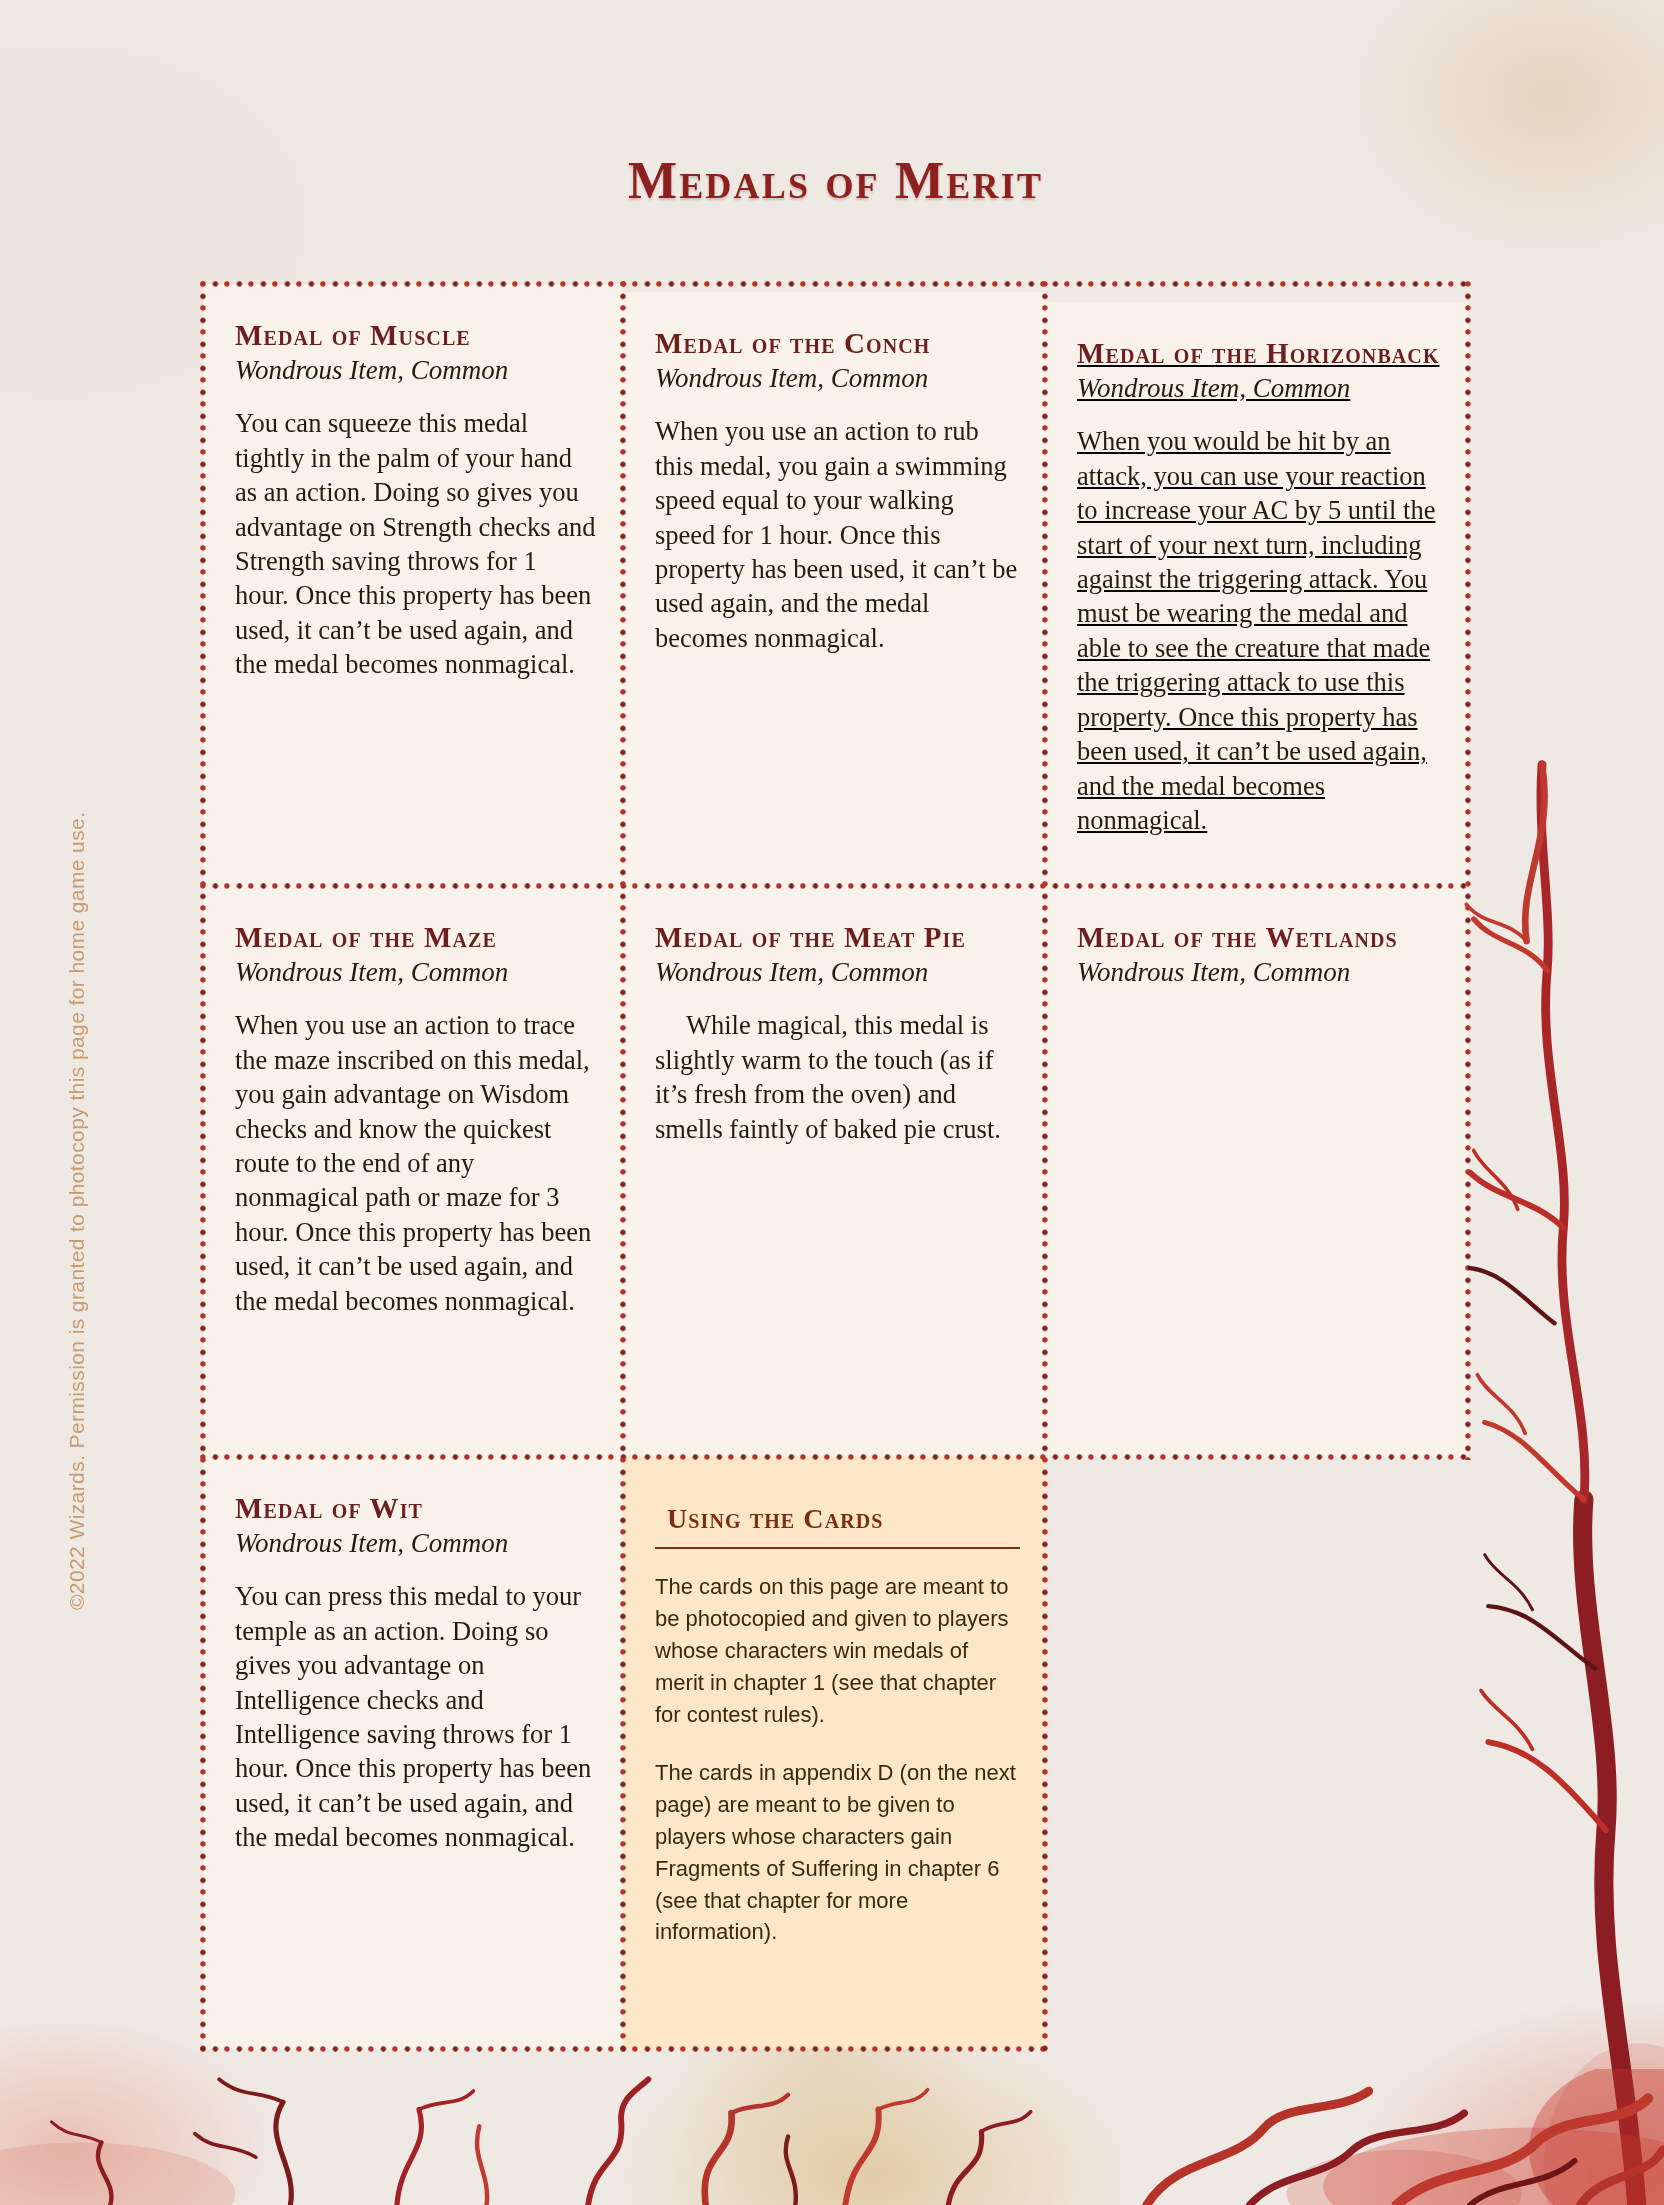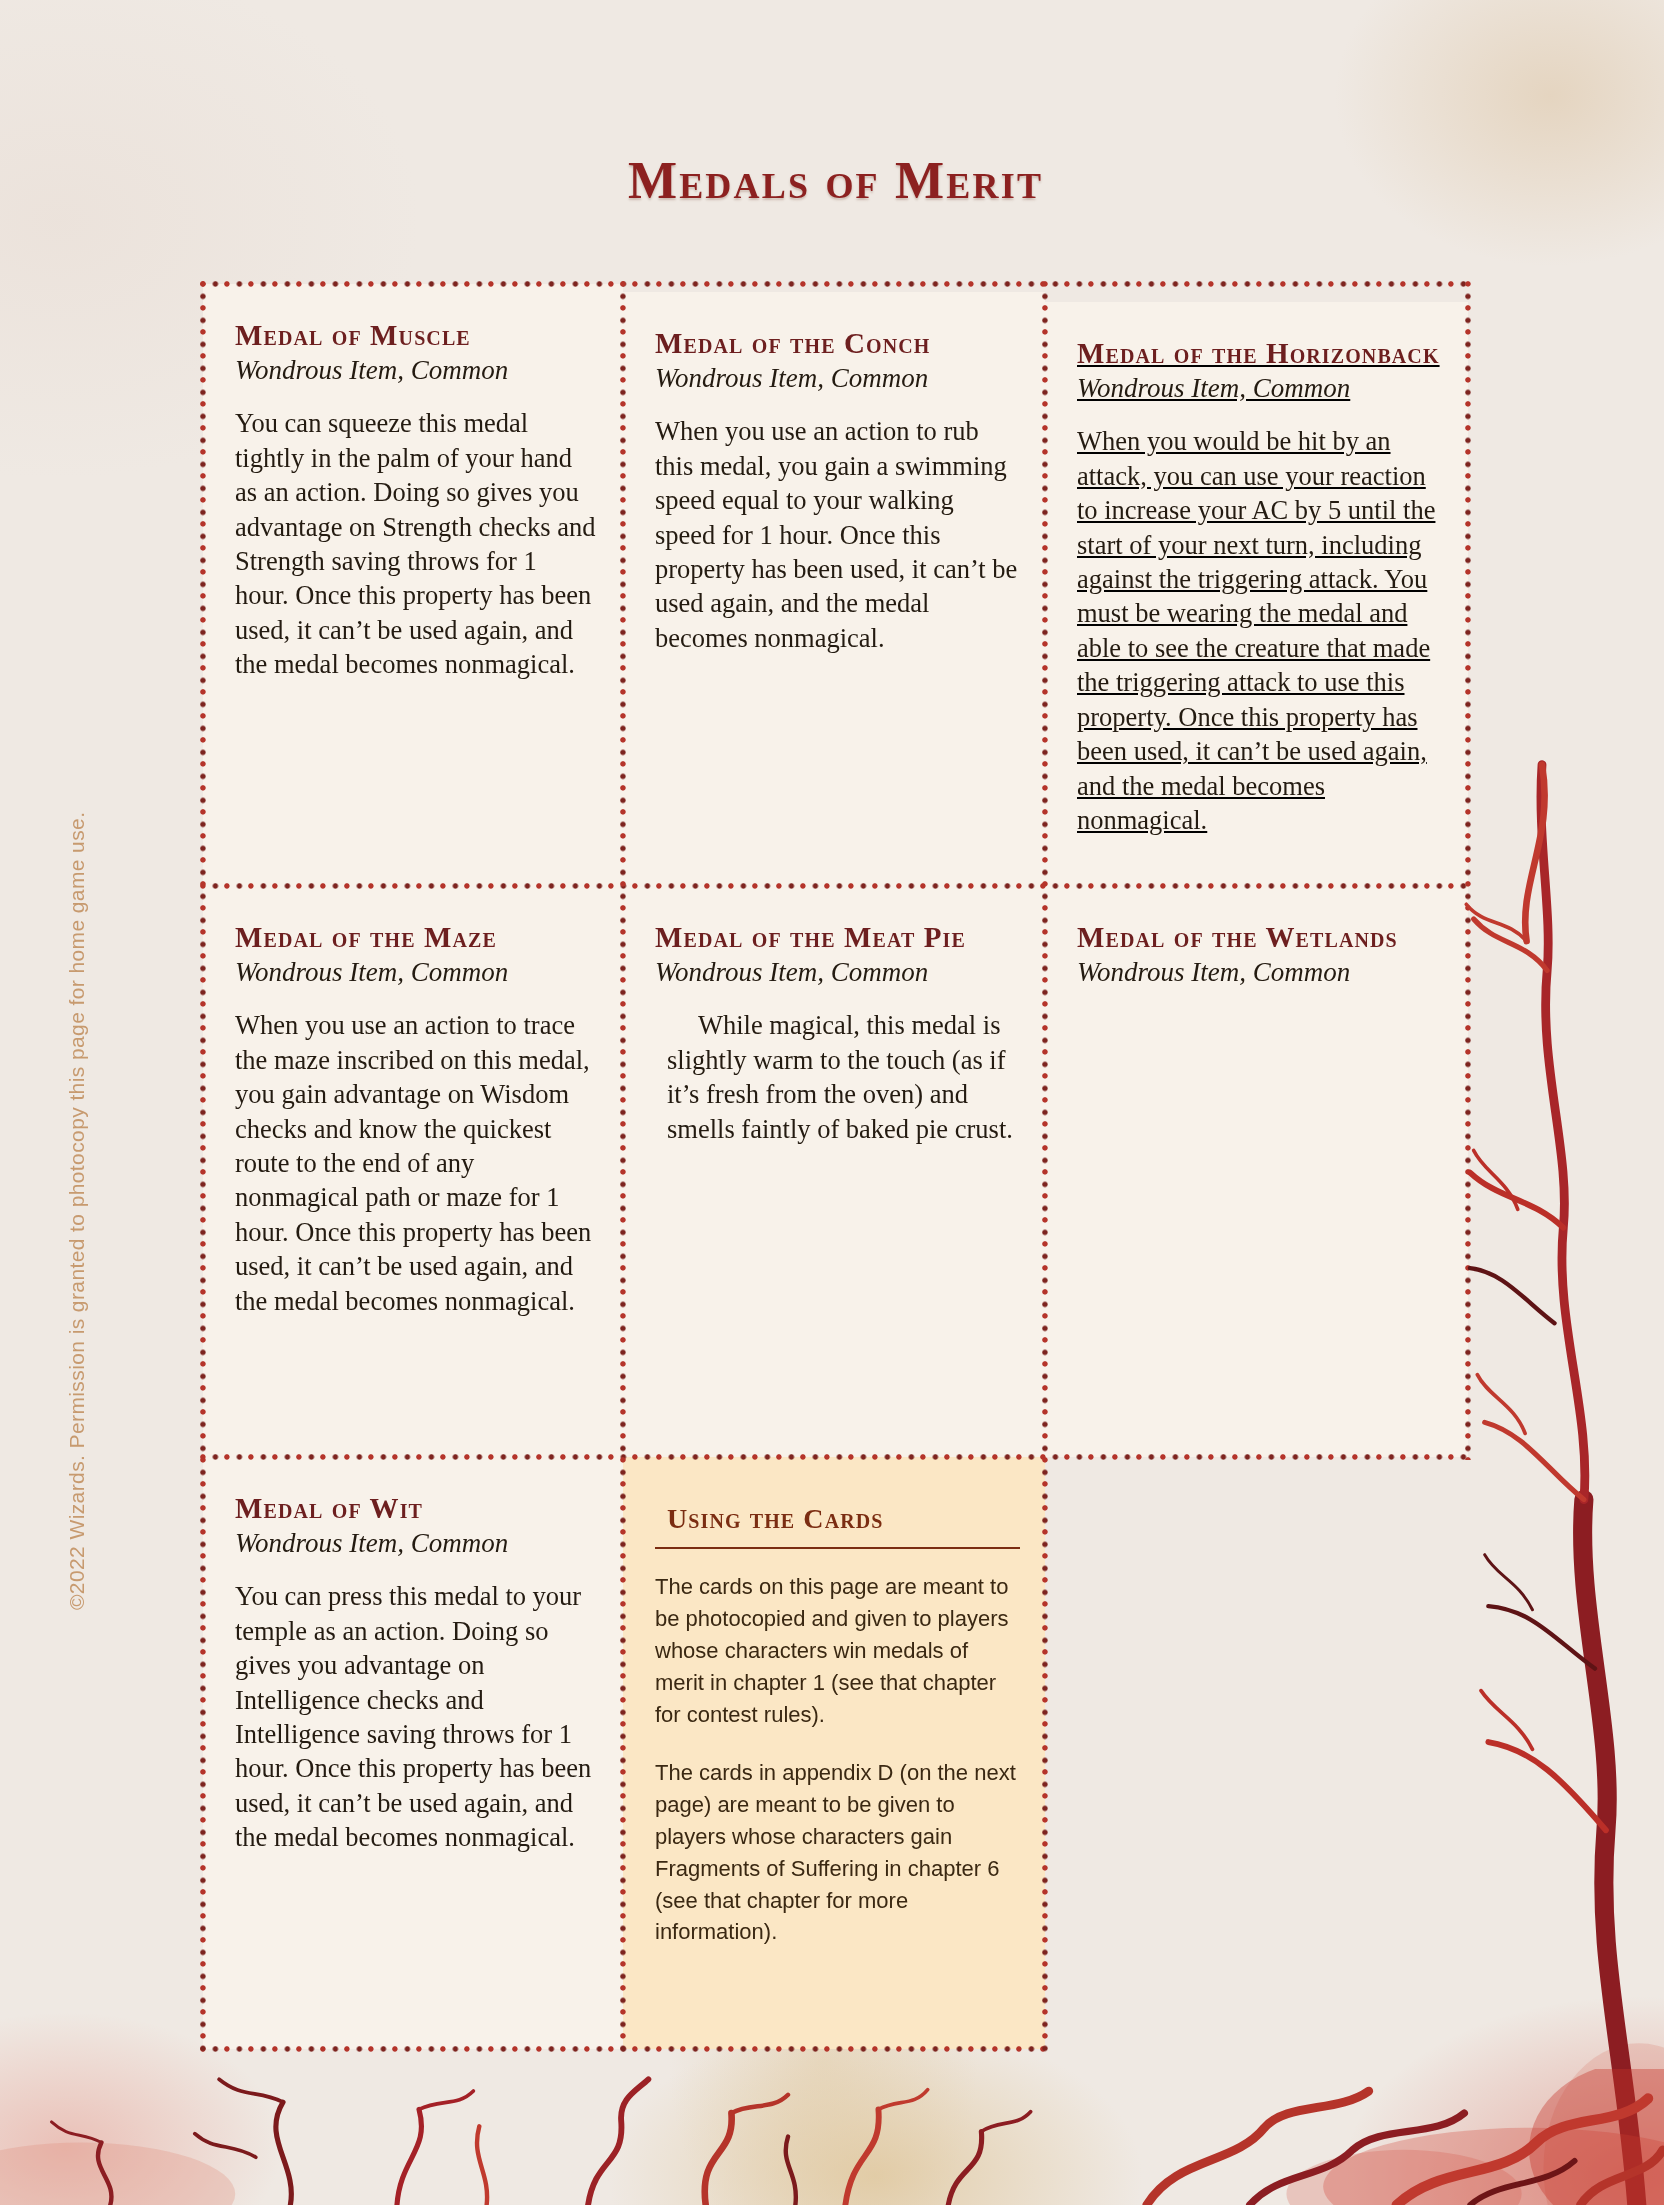--- a/index.html
+++ b/index.html
@@ -46,21 +46,21 @@
     background-size:5.9px 24px,5.9px 24px;background-position:0 0,0 12.5px;}
   
   .cell{position:absolute;background:var(--card-bg);box-sizing:border-box;padding:35px 26.5px 0 32px;}
   .cell.using{background:var(--using-bg);padding:34px 25px 0 32px;}
   .card-title{
     margin:0 0 2.9px 0;font-variant:small-caps;font-weight:600;font-size:29px;line-height:1.13;
     letter-spacing:1.1px;color:var(--card-title-maroon);
   }
   .card-sub{font-style:italic;font-size:27px;line-height:1.15;color:var(--body-text);margin:2.9px 0 20.6px 0;}
   .card-body p{margin:0;font-size:26.5px;line-height:1.30;color:var(--body-text);}
-  .card-body p.indent{text-indent:31px;margin-left:12px;}
+  .card-body p.indent{text-indent:31px;}
   .using-title{
     margin:12px;font-variant:small-caps;font-weight:600;font-size:28px;letter-spacing:1.1px;
     color:var(--using-heading-brown);
   }
   .using-rule{border:none;border-top:2.2px solid var(--using-heading-brown);margin:7.4px 0 22px 0;}
   .using-body p{margin:0 0 26.5px 0;font-family:"Liberation Sans","DejaVu Sans",sans-serif;
     font-size:22px;line-height:1.45;color:#3a2812;}
   
   .copyright-vert{
     position:absolute;left:65px;top:1610px;transform:rotate(-90deg);transform-origin:0 0;
@@ -98,21 +98,21 @@
     <div class="card-sub">Wondrous Item, Common</div>
     <div class="card-body">
       <p>When you would be hit by an attack, you can use your reaction to increase your AC by 5 until the start of your next turn, including against the triggering attack. You must be wearing the medal and able to see the creature that made the triggering attack to use this property. Once this property has been used, it can’t be used again, and the medal becomes nonmagical.</p>
     </div>
   </div>
 
   <div class="cell" style="left:203px;top:886px;width:420px;height:571px;">
     <h3 class="card-title">Medal of the Maze</h3>
     <div class="card-sub">Wondrous Item, Common</div>
     <div class="card-body">
-      <p>When you use an action to trace the maze inscribed on this medal, you gain advantage on Wisdom checks and know the quickest route to the end of any nonmagical path or maze for 1 hour. Once this property has been used, it can’t be used again, and the medal becomes nonmagical.</p>
+      <p>When you use an action to trace the maze inscribed on this medal, you gain advantage on Wisdom checks and know the quickest route to the end of any nonmagical path or maze for 3 hour. Once this property has been used, it can’t be used again, and the medal becomes nonmagical.</p>
     </div>
   </div>
 
   <div class="cell" style="left:623px;top:886px;width:422px;height:571px;">
     <h3 class="card-title">Medal of the Meat Pie</h3>
     <div class="card-sub">Wondrous Item, Common</div>
     <div class="card-body">
       <p class="indent">While magical, this medal is slightly warm to the touch (as if it’s fresh from the oven) and smells faintly of baked pie crust.</p>
     </div>
   </div>

